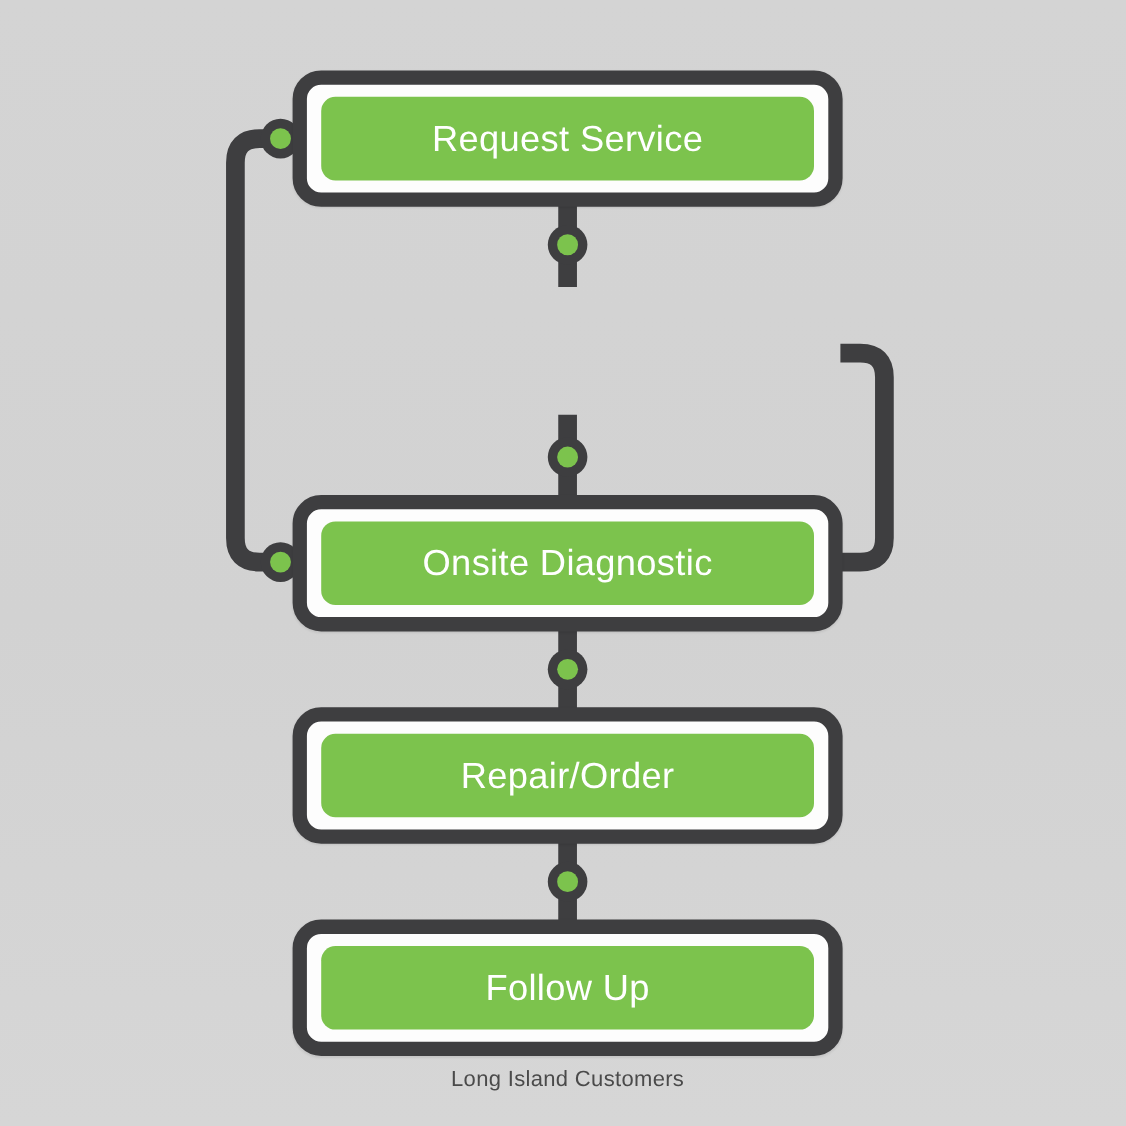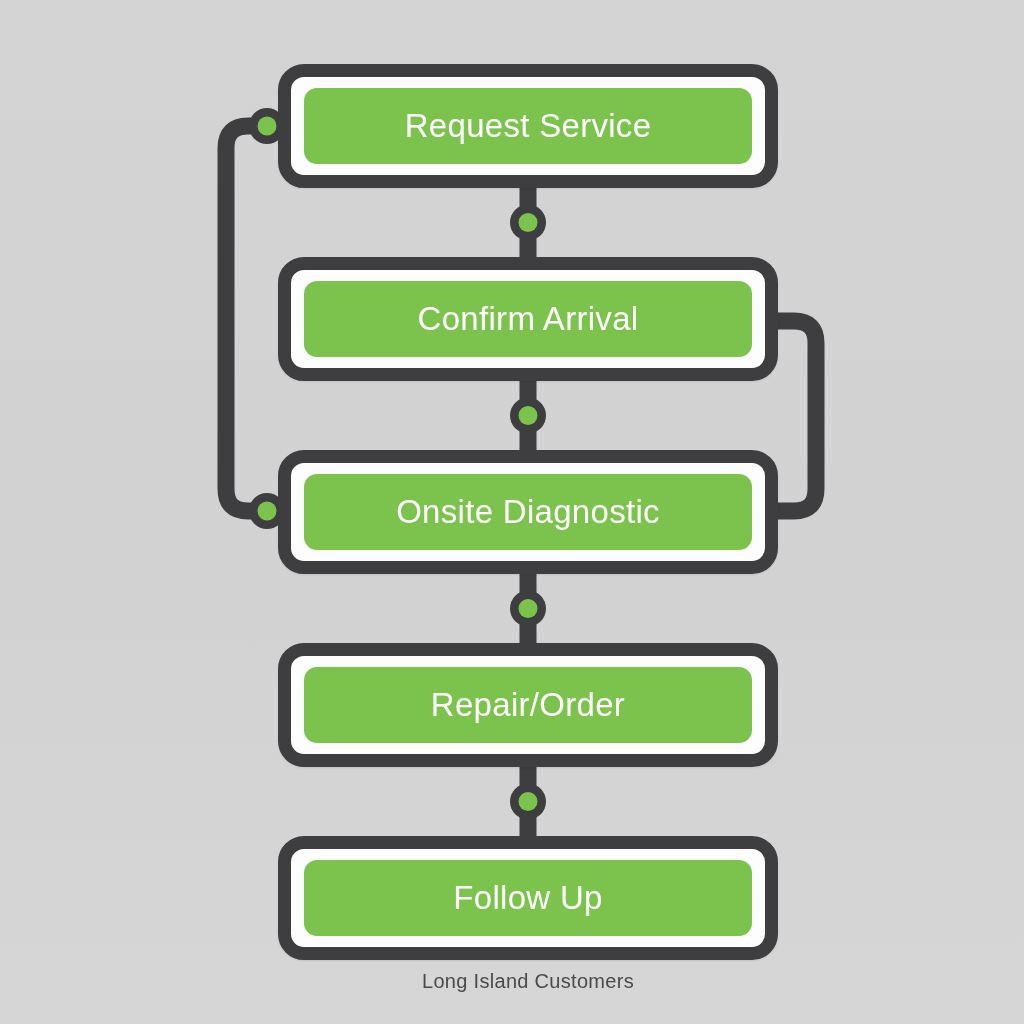--- a/index.html
+++ b/index.html
@@ -11,21 +11,21 @@
     --caption-text:#4a4a4a;
     --dot:#7cc34d;
   }
   *{margin:0;padding:0;box-sizing:border-box;}
   html,body{width:1024px;height:1024px;overflow:hidden;}
   body{
     position:relative;
     background:linear-gradient(180deg,#d4d4d4 0%,var(--background) 55%,#d6d6d6 100%);
     font-family:"Liberation Sans", sans-serif;
   }
-  .canvas{position:absolute;left:16px;top:0;width:897px;height:1024px;}
+  .canvas{position:absolute;left:4px;top:0;width:897px;height:1024px;}
   svg.connectors{position:absolute;left:0;top:0;z-index:1;}
   .conn-path{stroke:var(--outline);stroke-width:17;fill:none;}
   .dot-ring{fill:var(--outline);}
   .dot-core{fill:var(--dot);}
   .flow-box{
     position:absolute;
     left:262px;
     width:500px;
     height:124px;
     z-index:2;
@@ -110,25 +110,20 @@
         <circle class="dot-core" cx="251" cy="511" r="9.5"></circle>
     </g>
   </svg>
 
   <div class="flow-box pos1">
     <div class="pill">
       <span class="label">Request Service</span>
     </div>
   </div>
 
-  <div class="flow-box pos2">
-    <div class="pill">
-      <span class="label">Confirm Arrival</span>
-    </div>
-  </div>
 
   <div class="flow-box pos4">
     <div class="pill">
       <span class="label">Repair/Order</span>
     </div>
   </div>
 
   <div class="flow-box pos3">
     <div class="pill">
       <span class="label">Onsite Diagnostic</span>

